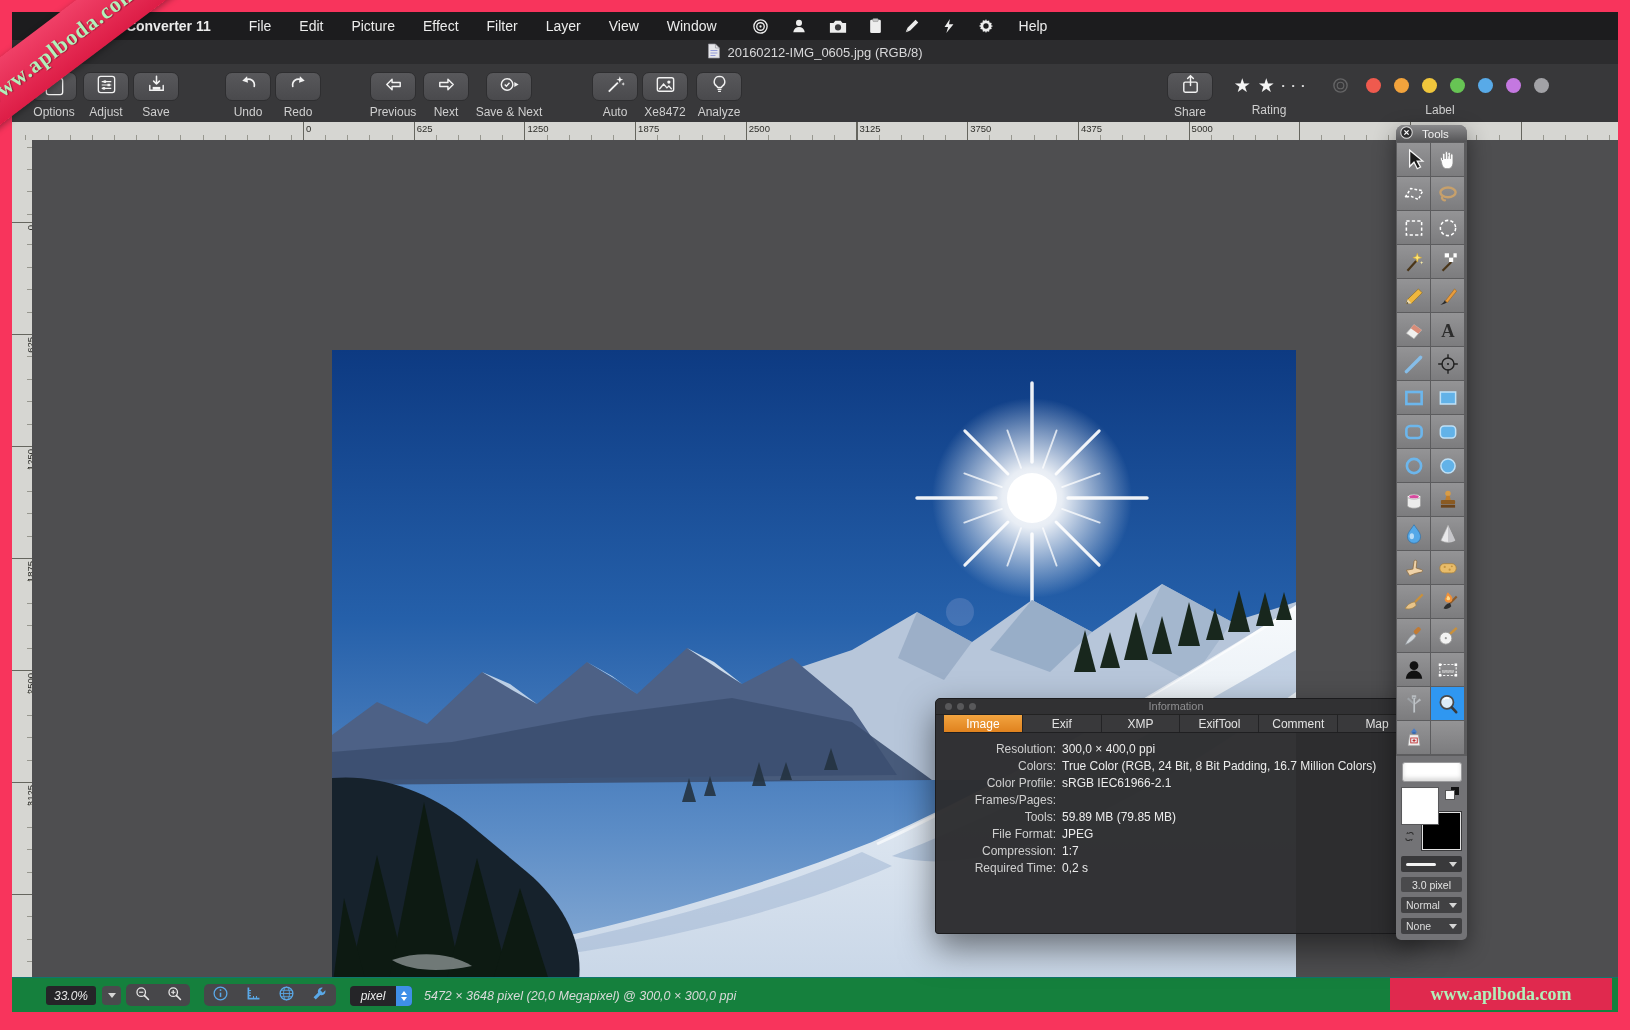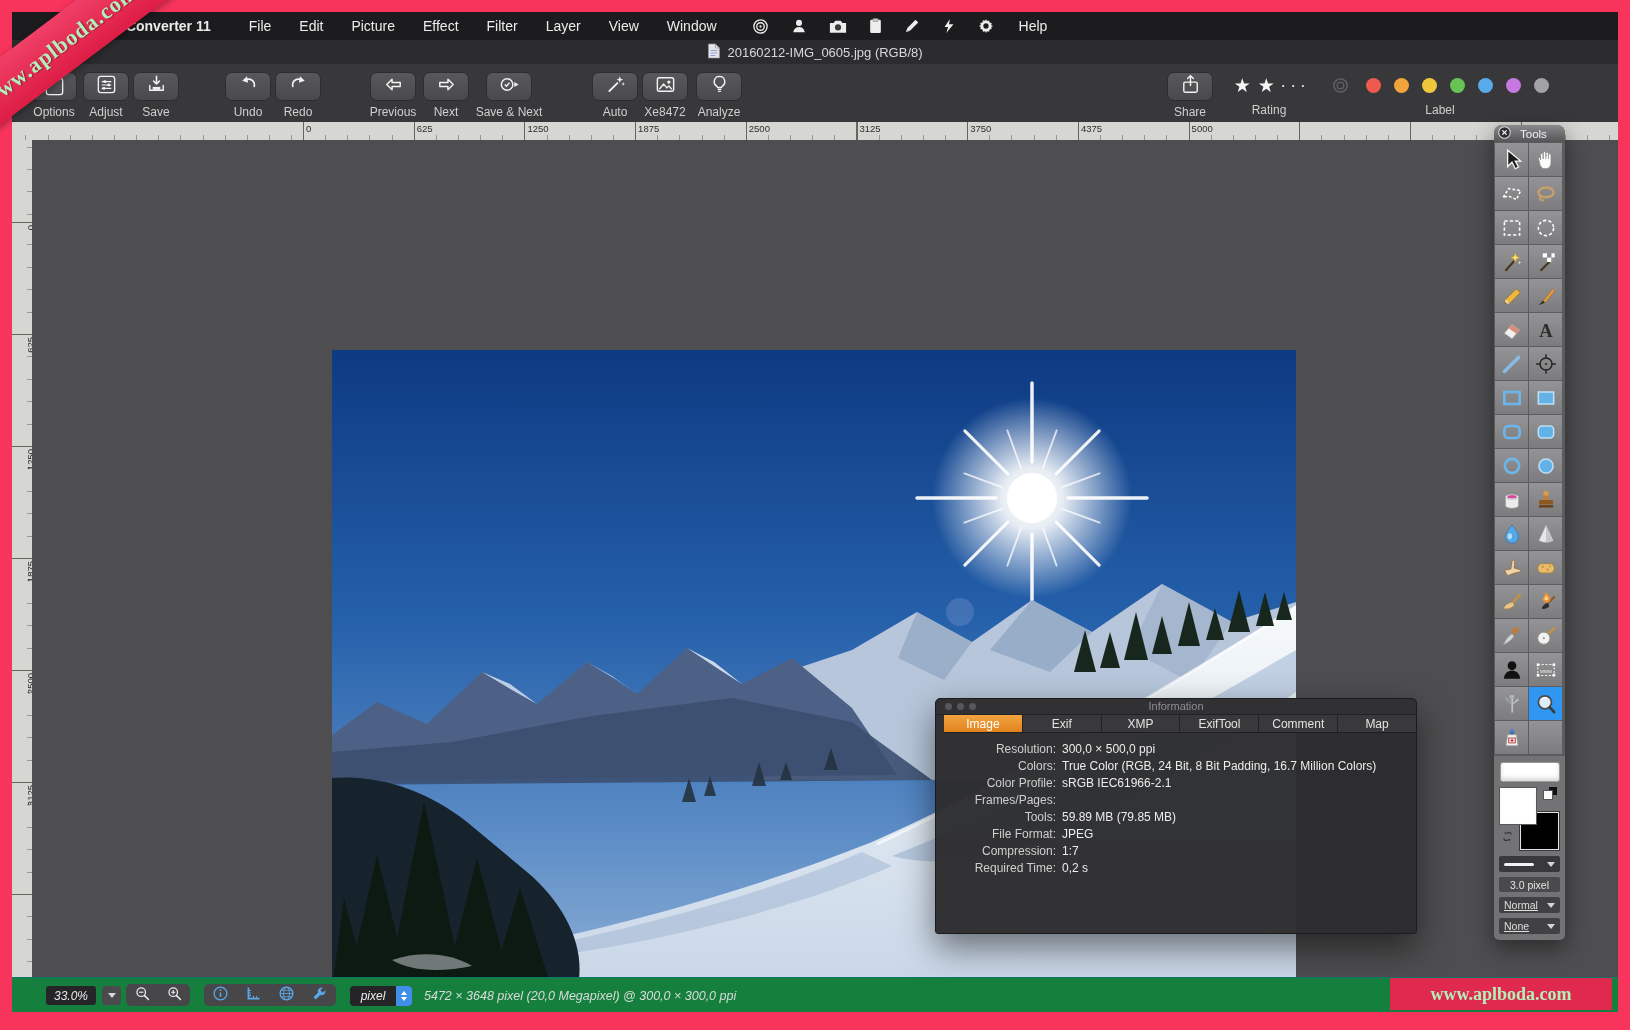--- a/index.html
+++ b/index.html
@@ -56,21 +56,21 @@
     background-position:0 82px,right 0 top 82px;}
   .vnumwrap{position:absolute;left:0;width:20px;height:0;}
   .vnum{position:absolute;left:13px;top:3px;transform:rotate(-90deg) translateX(-100%);
         transform-origin:0 0;font-size:9.5px;color:#2e2e2a;white-space:nowrap;}
 
   
   #canvas{position:absolute;left:20px;top:128px;width:1586px;height:837px;background:#4e4e50;}
   #photo{position:absolute;left:300px;top:210px;width:964px;height:640px;display:block;}
 
   
-  #palette{position:absolute;left:1482px;top:113px;width:71px;background:#737376;border-radius:8px 8px 5px 5px;
+  #palette{position:absolute;left:1384px;top:113px;width:71px;background:#737376;border-radius:8px 8px 5px 5px;
            box-shadow:0 8px 22px rgba(0,0,0,.45);z-index:30;}
   #palette .phead{height:17px;background:linear-gradient(#8a8a8c,#555557);border-radius:8px 8px 0 0;
                   display:flex;align-items:center;gap:9px;padding-left:4px;}
   #palette .phead .ptitle{color:#f0f0f0;font-size:11.5px;}
   .tools-grid{display:grid;grid-template-columns:33px 33px;gap:1px;background:#5c5c5e;padding:1px 1px 2px 1px;}
   .tool{width:33px;height:33px;background:linear-gradient(#949496,#7c7c7e);display:flex;align-items:center;justify-content:center;}
   .tool svg{width:24px;height:24px;}
   .tool.selected{background:#2f97f1;}
   .psec{padding:6px 5px 6px 5px;display:flex;flex-direction:column;align-items:center;gap:5px;}
   .lineprev{width:58px;height:18px;background:#fff;border-radius:3px;border:1px solid #9a9a9c;box-shadow:inset 0 -3px 4px rgba(0,0,0,.15);}
@@ -80,21 +80,21 @@
   .mini{position:absolute;right:3px;top:0;width:14px;height:13px;}
   .mini .mb{position:absolute;right:0;top:0;width:8px;height:8px;background:#111;}
   .mini .mw{position:absolute;left:0;bottom:0;width:8px;height:8px;background:#fafafa;border:1px solid #555;}
   .swap{position:absolute;left:2px;bottom:4px;}
   .lwrow{width:61px;height:16px;background:#39393b;border-radius:2px;display:flex;align-items:center;justify-content:space-between;padding:0 5px;box-sizing:border-box;}
   .lwline{width:30px;height:3px;background:#f2f2f2;border-radius:2px;}
   .caret{width:0;height:0;border-left:4px solid transparent;border-right:4px solid transparent;border-top:5px solid #d6d6d6;}
   .pxrow{width:61px;height:15px;background:#4a4a4c;border-radius:2px;color:#e4e4e4;font-size:10.5px;
          display:flex;align-items:center;justify-content:center;}
   .ddrow{width:61px;height:15px;background:#414143;border-radius:2px;color:#dedede;font-size:10.5px;
-         display:flex;align-items:center;justify-content:space-between;padding:8px 5px;box-sizing:border-box;text-decoration:underline;}
+         display:flex;align-items:center;justify-content:space-between;padding:8px 5px;box-sizing:border-box;}
 
   
   #infowin{position:absolute;left:923px;top:686px;width:480px;height:234px;background:rgba(44,44,46,.97);
            border:1px solid #1b1b1d;border-radius:5px 5px 3px 3px;box-shadow:0 14px 34px rgba(0,0,0,.5);z-index:20;}
   .ihead{position:relative;height:15px;background:#313133;border-radius:5px 5px 0 0;border-bottom:1px solid #222;}
   .idots{position:absolute;left:9px;top:4px;display:flex;gap:5px;}
   .idot{width:7px;height:7px;border-radius:50%;background:#58585a;}
   .ititle{text-align:center;font-size:11px;color:#8e8e90;line-height:15px;}
   .itabs{display:flex;height:17px;border-bottom:1px solid #1f1f21;margin-left:8px;}
   .itab{flex:1;background:#39393b;border-right:1px solid #232325;color:#e2e2e2;font-size:12px;
@@ -815,21 +815,21 @@
           <div class="itab selected">Image</div>
           <div class="itab">Exif</div>
           <div class="itab">XMP</div>
           <div class="itab">ExifTool</div>
           <div class="itab">Comment</div>
           <div class="itab">Map</div>
         </div>
     <div class="ifields">
           <div class="ifrow">
             <span class="iflabel">Resolution:</span>
-            <span class="ifvalue">300,0 × 500,0 ppi</span>
+            <span class="ifvalue">300,0 × 400,0 ppi</span>
           </div>
           <div class="ifrow">
             <span class="iflabel">Colors:</span>
             <span class="ifvalue">True Color (RGB, 24 Bit, 8 Bit Padding, 16.7 Million Colors)</span>
           </div>
           <div class="ifrow">
             <span class="iflabel">Color Profile:</span>
             <span class="ifvalue">sRGB IEC61966-2.1</span>
           </div>
           <div class="ifrow">

